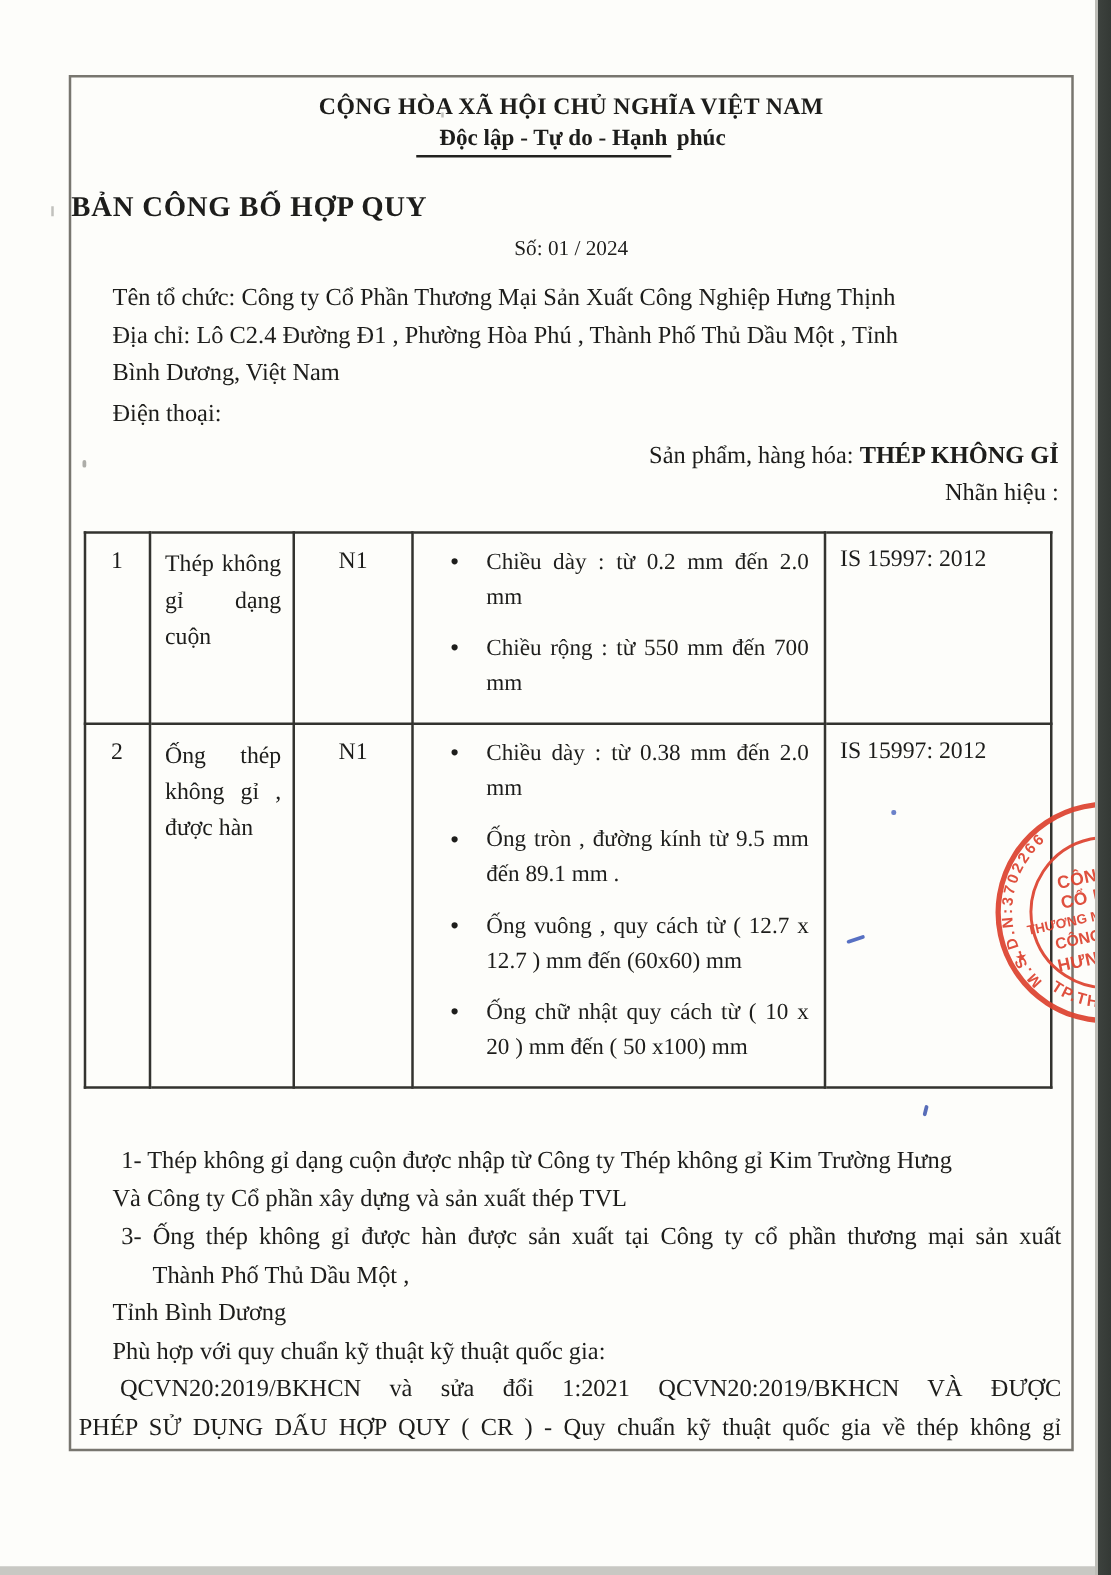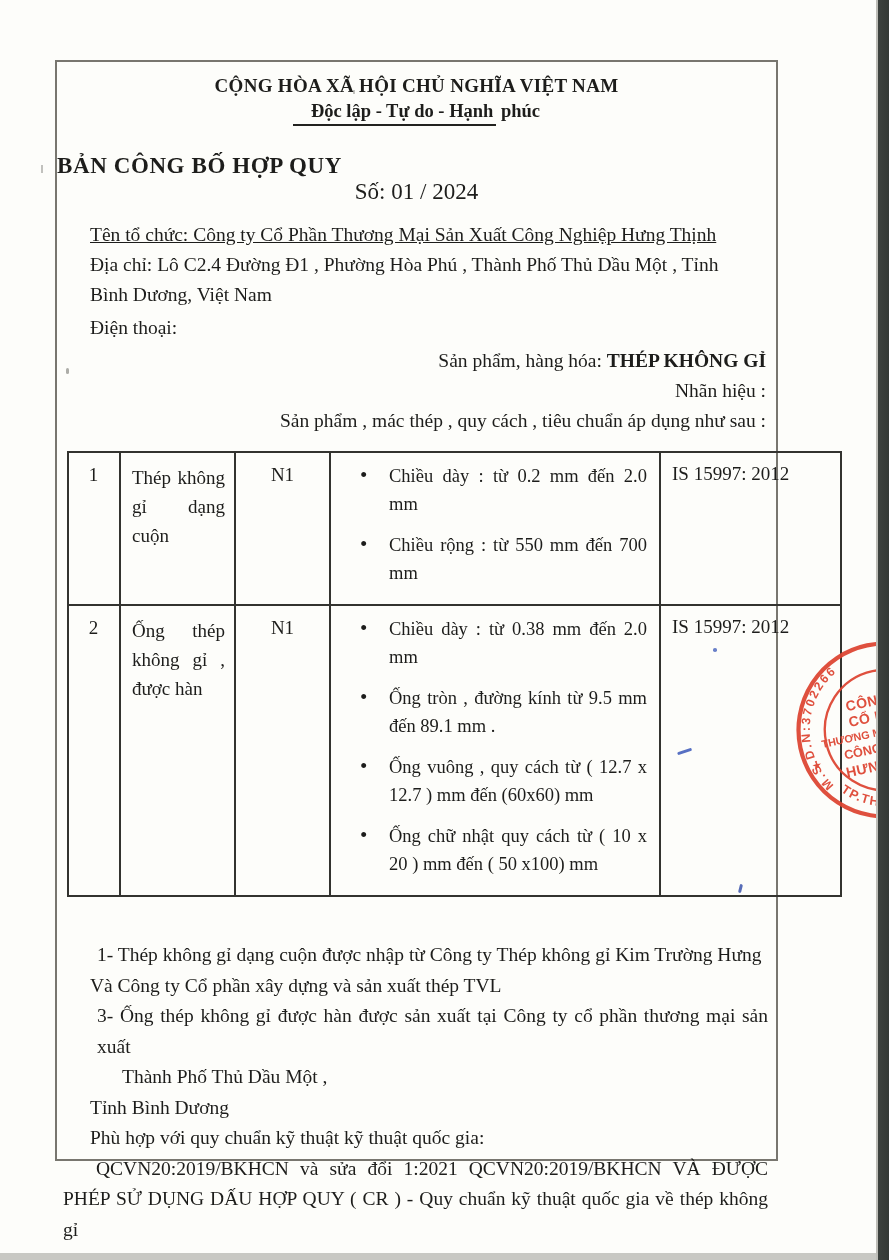--- a/index.html
+++ b/index.html
@@ -7,31 +7,31 @@
     width:889px; height:1260px; position:relative; overflow:hidden;
     background:#fdfdfa; color:#1d1d1b;
     font-family:"Liberation Serif","DejaVu Serif",serif;
   }
   
   .edge-right { position:absolute; top:0; right:0; width:13px; height:1260px; z-index:20;
     background:linear-gradient(to right,#bdbdb7 0,#bdbdb7 2px,#3d423e 2px,#343935 100%); }
   .edge-bottom { position:absolute; left:0; bottom:0; width:889px; height:7px; background:#c8c8c3; z-index:19; }
 
   
-  .frame { position:absolute; left:55px; top:60px; width:723px; height:1101px;
+  .frame { position:absolute; left:55px; top:60px; width:804px; height:1101px;
     border:2px solid #78766f; box-sizing:border-box; }
 
   .h1 { text-align:center; font-weight:bold; font-size:19px; margin-top:13px; letter-spacing:.3px; }
   .h2 { text-align:center; font-weight:bold; font-size:18.5px; margin-top:4px; }
   .h2 .u { border-bottom:2.5px solid #22221f; padding:0 3px 3px 18px; }
   .title { text-align:left; font-weight:bold; font-size:23px; margin-top:31px; letter-spacing:.6px; }
-  .docnum { text-align:center; font-size:23px; }
+  .docnum { text-align:center; font-size:17px; margin-top:10px; }
 
   .info { margin:0; padding:0 10px 0 33px; font-size:19.5px; line-height:30px; }
-  .info.first { margin-top:15px;text-decoration:underline; }
+  .info.first { margin-top:15px; }
   .info.ind { padding-left:40px;text-align:right; }
   .info b { font-weight:bold; }
   .info.phone { margin-top:3px; margin-bottom:3px; }
 
   table.spec { border-collapse:collapse; table-layout:fixed; width:773px; margin:15px 0 0 10px; }
   table.spec td, table.spec th { border:2px solid #33332f; box-sizing:border-box; vertical-align:top; }
   table.spec th { font-weight:normal; font-size:19px; text-align:left; padding:0 0 0 10px; height:44px; vertical-align:middle; }
   table.spec th.c-stt, table.spec td.c-stt { text-align:center; padding-left:0; }
   td.c-stt { font-size:19px; padding-top:11px; }
   td.c-sp { font-size:19px; line-height:29px; padding:10px 9px 0 11px; text-align:justify; }
@@ -84,21 +84,20 @@
 
   <div class="title">BẢN CÔNG BỐ HỢP QUY</div>
   <div class="docnum">Số: 01 / 2024</div>
 
   <p class="info first">Tên tổ chức: Công ty Cổ Phần Thương Mại Sản Xuất Công Nghiệp Hưng Thịnh</p>
   <p class="info">Địa chỉ: Lô C2.4 Đường Đ1 , Phường Hòa Phú , Thành Phố Thủ Dầu Một , Tỉnh</p>
   <p class="info">Bình Dương, Việt Nam</p>
   <p class="info phone">Điện thoại:</p>
   <p class="info ind"><span>Sản phẩm, hàng hóa: </span><b>THÉP KHÔNG GỈ</b></p>
   <p class="info ind">Nhãn hiệu :</p>
-  <p class="info ind">Sản phẩm , mác thép , quy cách , tiêu chuẩn áp dụng như sau :</p>
 
   <table class="spec">
     <colgroup>
       <col style="width:52px">
         <col style="width:115px">
         <col style="width:95px">
         <col style="width:330px">
         <col style="width:181px">
     </colgroup>
     <tbody>

